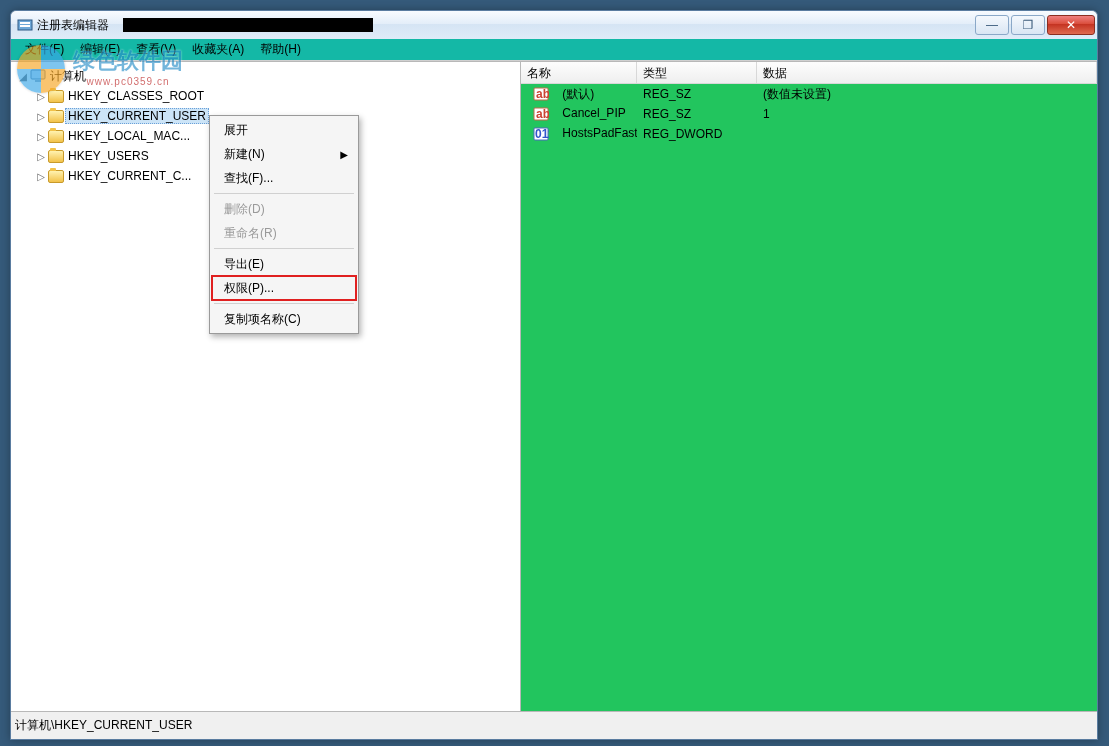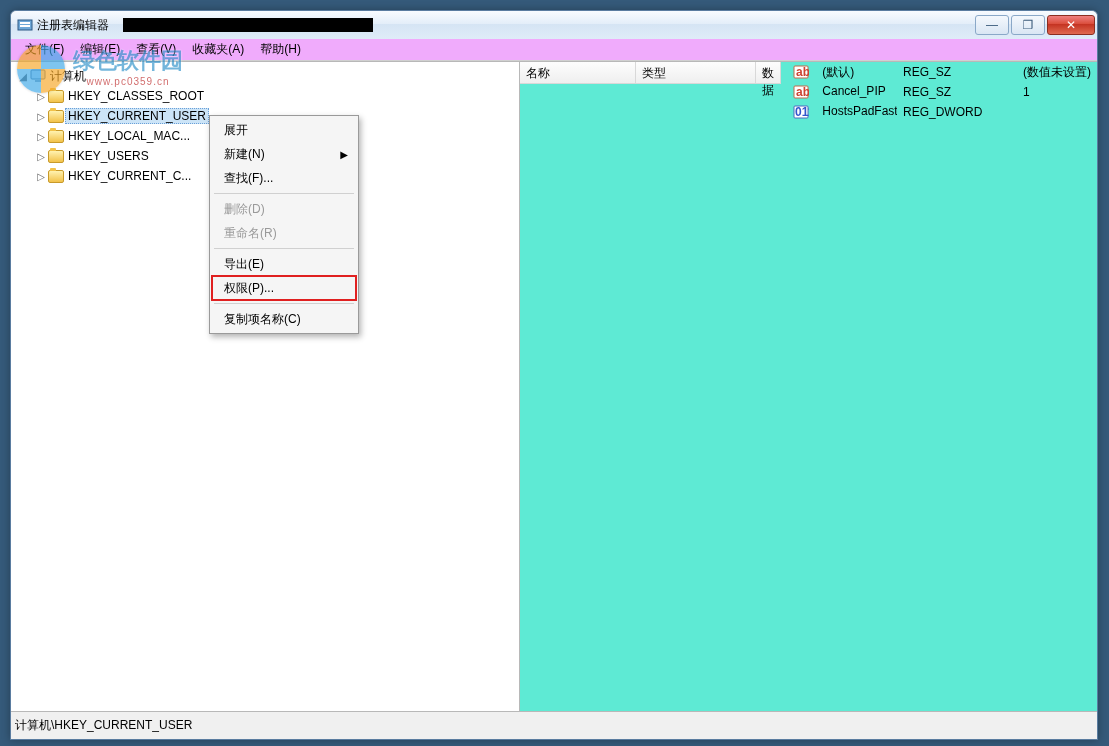--- a/index.html
+++ b/index.html
@@ -48,21 +48,21 @@
 .watermark .logo {
   width:48px; height:48px; border-radius:50%;
   background: conic-gradient(#3aa7e8 0 90deg,#f6a623 90deg 180deg,#3aa7e8 180deg 270deg,#f6a623 270deg 360deg);
   margin:6px 8px 0 6px; box-shadow:0 0 3px rgba(0,0,0,0.3);
 }
 .watermark .wm-text .line1 { color:#2b90c9; font-size:22px; font-weight:bold; text-shadow:0 0 2px #fff;}
 .watermark .wm-text .line2 { color:#b91c1c; font-size:10px; letter-spacing:1px;text-align:center;}
 
 
 .menubar {
-  height: 22px; background:#f0abfc; display:flex; align-items:center; padding-left:6px;
+  height: 22px; background:#14b8a6; display:flex; align-items:center; padding-left:6px;
   border-bottom:1px solid #d0d0d0;
 }
 .menubar .menu-item { padding:2px 8px; color:#000; cursor:default;}
 
 
 .workarea { flex:1; display:flex; border-top:1px solid #b8b8b8;}
 
 
 .tree-panel {
   width: 510px; background:#fff; border-right:1px solid #b8b8b8;
@@ -87,21 +87,21 @@
   box-shadow:2px 3px 6px rgba(0,0,0,0.3);
   padding:2px; z-index:60;
 }
 .cm-item { height:24px; display:flex; align-items:center; padding:0 20px 0 12px; color:#000; cursor:default; position:relative;}
 .cm-item.disabled { color:#9a9a9a; }
 .cm-item .arrow { position:absolute; right:8px; font-size:10px;}
 .cm-sep { height:1px; background:#d0d0d0; margin:3px 2px;}
 .cm-item.highlight-box { outline:2px solid #e02020; outline-offset:-1px;}
 
 
-.list-panel { flex:1; background:#5eead4; display:flex; }
+.list-panel { flex:1; background:#22c55e; display:flex; flex-direction:column;}
 .list-header {
   height:22px; display:flex; align-items:stretch;
   border-bottom:1px solid #d8d8d8;
   background:linear-gradient(#fdfdfd,#efefef);
 }
 .list-header .col {
   border-right:1px solid #d8d8d8; padding:3px 6px; color:#000;
 }
 .list-body { flex:1; }
 .list-row { display:flex; align-items:center; height:20px; }

